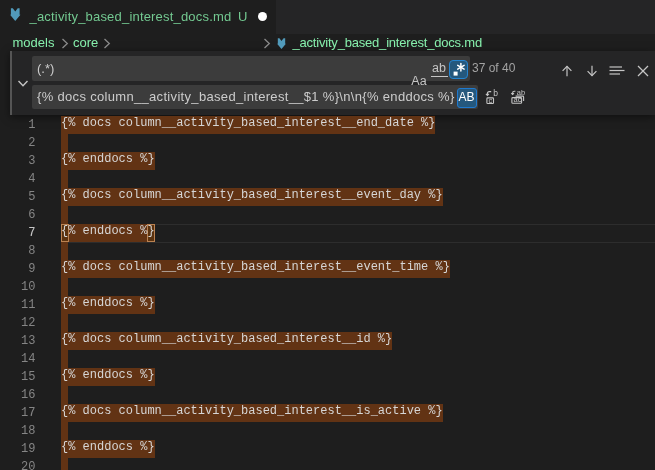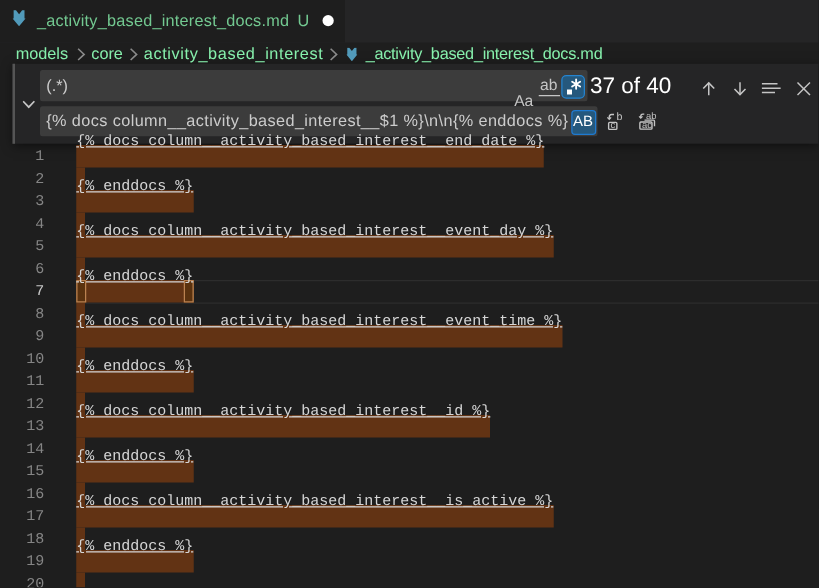--- a/index.html
+++ b/index.html
@@ -38,21 +38,21 @@
       <div class="abs" style="left:438.5px;top:8.5px;width:17.5px;height:17.5px;background:#25587d;border:1px solid #2584cf;border-radius:4px;">
         <svg style="position:absolute;left:1px;top:1px;" width="15" height="15" viewBox="0 0 15 15">
           <rect x="2.6" y="9.6" width="4" height="4" fill="#ffffff"></rect>
           <g stroke="#ffffff" stroke-width="1.5" stroke-linecap="round">
             <path d="M9.9 1.6 V9"></path>
             <path d="M6.7 3.4 L13.1 7.2"></path>
             <path d="M13.1 3.4 L6.7 7.2"></path>
           </g>
         </svg>
       </div>
-      <div class="abs" style="left:462px;top:5px;height:25px;line-height:25px;font-size:18px;color:#ffffff;">37 of 40</div>
+      <div class="abs" style="left:462px;top:5px;height:25px;line-height:25px;font-size:12px;color:#a3a3a3;">37 of 40</div>
       <svg class="abs" style="left:549px;top:12px;" width="16" height="16" viewBox="0 0 16 16">
         <g fill="none" stroke="#c5c5c5" stroke-width="1.2">
           <path d="M8 3.2 V13.2"></path>
           <path d="M3.6 7.8 L8 3.3 L12.4 7.8"></path>
         </g>
       </svg>
       <svg class="abs" style="left:574px;top:12px;" width="16" height="16" viewBox="0 0 16 16">
         <g fill="none" stroke="#c5c5c5" stroke-width="1.2">
           <path d="M8 2.8 V12.8"></path>
           <path d="M3.6 8.2 L8 12.7 L12.4 8.2"></path>
@@ -96,21 +96,20 @@
     </div>
 
 <div class="abs bct" style="left:12.5px;" id="bc1">models</div>
     <svg class="abs" style="left:60.5px;top:37.5px;" width="8" height="11" viewBox="0 0 8 11">
       <polyline points="1.5,1 6.3,5.5 1.5,10" fill="none" stroke="#8a8a8a" stroke-width="1.3"></polyline>
     </svg>
     <div class="abs bct" style="left:73px;" id="bc2">core</div>
     <svg class="abs" style="left:102.5px;top:37.5px;" width="8" height="11" viewBox="0 0 8 11">
       <polyline points="1.5,1 6.3,5.5 1.5,10" fill="none" stroke="#8a8a8a" stroke-width="1.3"></polyline>
     </svg>
-    <div class="abs bct" style="left:115px;letter-spacing:0.5px;" id="bc3">activity_based_interest</div>
     <svg class="abs" style="left:263px;top:37.5px;" width="8" height="11" viewBox="0 0 8 11">
       <polyline points="1.5,1 6.3,5.5 1.5,10" fill="none" stroke="#8a8a8a" stroke-width="1.3"></polyline>
     </svg>
     <svg class="abs" style="left:276.5px;top:37.5px;" width="9" height="11" viewBox="0 0 10.5 13">
       <path d="M0.9,0.2 L2.8,0.2 L5.25,3.4 L7.7,0.2 L9.6,0.2 L9.6,6.7 L10.45,6.7 L5.25,12.9 L0.05,6.7 L0.9,6.7 Z" fill="#519aba"></path>
     </svg>
     <div class="abs bct" style="left:292.5px;letter-spacing:-0.2px;" id="bc4">_activity_based_interest_docs.md</div>
     <div class="abs" style="left:61px;top:223.5px;width:594px;height:1px;background:#2d2d2d;"></div>
     <div class="abs" style="left:61px;top:241.5px;width:594px;height:1px;background:#2d2d2d;"></div>
     <div class="abs" style="left:61px;top:116px;width:374.4px;height:18px;background:#623314;"></div>
@@ -170,21 +169,21 @@
  
  
  
  
  
  
  
  
  
 </pre>
-    <pre class="abs" style="left:61px;top:104px;color:#d6d6d6;text-decoration:underline;">{% docs column__activity_based_interest__end_date %}
+    <pre class="abs" style="left:61px;top:114px;color:#d6d6d6;">{% docs column__activity_based_interest__end_date %}
 
 {% enddocs %}
 
 {% docs column__activity_based_interest__event_day %}
 
 {% enddocs %}
 
 {% docs column__activity_based_interest__event_time %}
 
 {% enddocs %}

